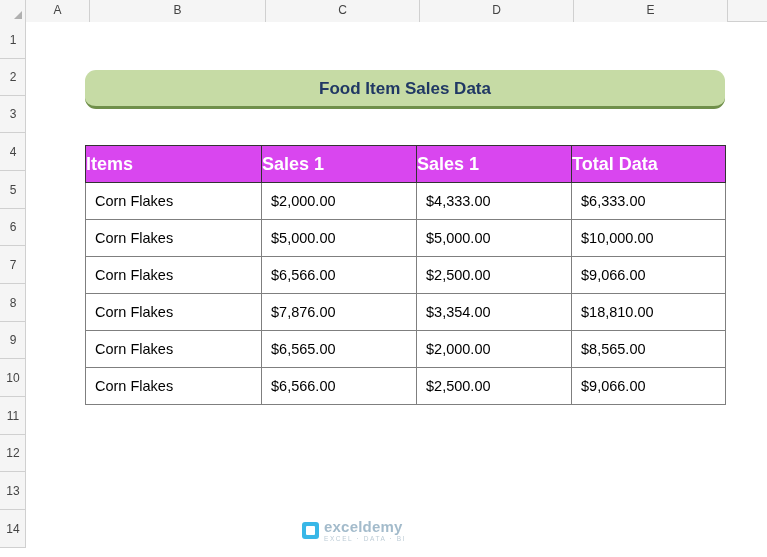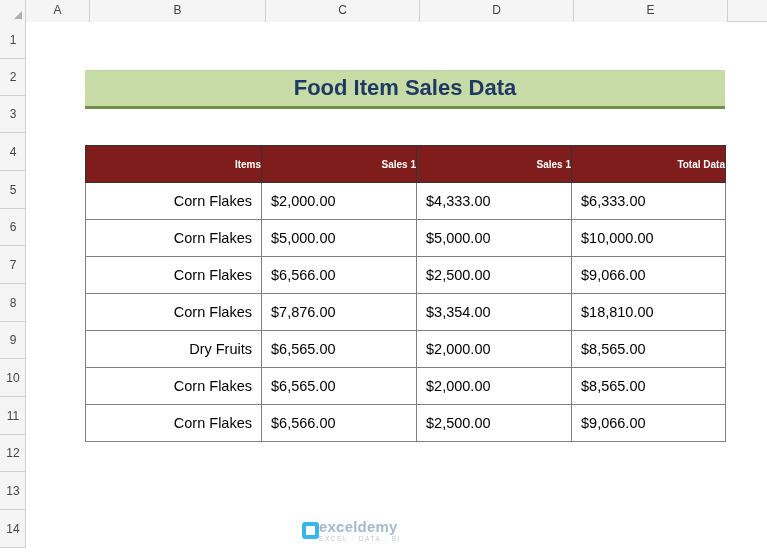--- a/index.html
+++ b/index.html
@@ -89,66 +89,68 @@
     height: 535px;
     background: #ffffff;
   }
 
   
   .title-banner {
     position: absolute;
     background: #c6dba5;
     color: #203864;
     font-weight: bold;
-    font-size: 22px;
+    font-size: 17px;
     text-align: center;
     line-height: 1;
     display: flex;
     align-items: center;
     justify-content: center;
     border-bottom: 3px solid #6f8f4a;
     box-sizing: border-box;
+    border-radius: 11px;
   }
 
   
   table.data-table {
     position: absolute;
     border-collapse: collapse;
     table-layout: fixed;
   }
   table.data-table th {
-    background: #7f1d1d;
+    background: #d946ef;
     color: #ffffff;
     font-weight: bold;
-    font-size: 10px;
-    text-align: right;
+    font-size: 18px;
+    text-align: left;
     height: 37px;
     border: 1px solid #333333;
     box-sizing: border-box;
     padding: 0;
   }
   table.data-table td {
     height: 37px;
     font-size: 14.5px;
     color: #000000;
     border: 1px solid #7f7f7f;
     box-sizing: border-box;
     padding: 0 9px;
     background: #ffffff;
   }
-  td.item-cell { text-align: right; }
+  td.item-cell { text-align: left; }
   td.num-cell { }
 
   
   .watermark {
     position: absolute;
     left: 276px;
     top: 497px;
     display: flex;
     align-items: center;
+    gap: 5px;
     opacity: 0.95;
   }
   .watermark .wm-badge {
     width: 17px;
     height: 17px;
     border-radius: 3px;
     background: #2eb4e6;
     position: relative;
     flex: none;
   }
@@ -249,26 +251,20 @@
           <td class="num-cell">$2,500.00</td>
           <td class="num-cell">$9,066.00</td>
         </tr>
         <tr>
           <td class="item-cell">Corn Flakes</td>
           <td class="num-cell">$7,876.00</td>
           <td class="num-cell">$3,354.00</td>
           <td class="num-cell">$18,810.00</td>
         </tr>
         <tr>
-          <td class="item-cell">Dry Fruits</td>
-          <td class="num-cell">$6,565.00</td>
-          <td class="num-cell">$2,000.00</td>
-          <td class="num-cell">$8,565.00</td>
-        </tr>
-        <tr>
           <td class="item-cell">Corn Flakes</td>
           <td class="num-cell">$6,565.00</td>
           <td class="num-cell">$2,000.00</td>
           <td class="num-cell">$8,565.00</td>
         </tr>
         <tr>
           <td class="item-cell">Corn Flakes</td>
           <td class="num-cell">$6,566.00</td>
           <td class="num-cell">$2,500.00</td>
           <td class="num-cell">$9,066.00</td>

